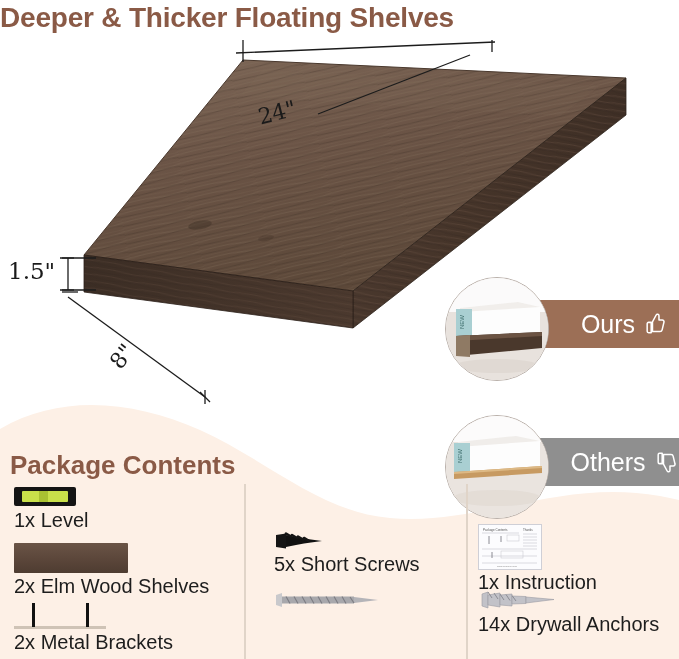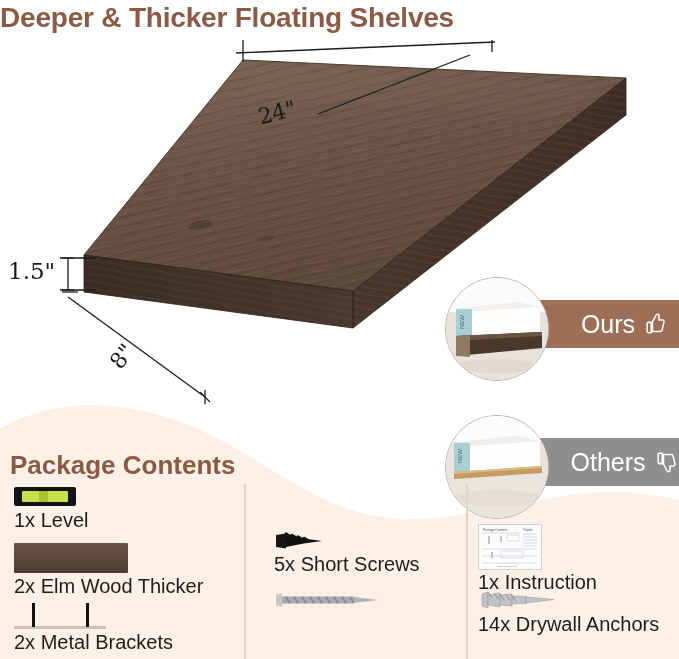--- a/index.html
+++ b/index.html
@@ -255,21 +255,21 @@
           <div class="ico-level">
               <i></i>
             </div>
         </div>
         <div class="pc-label">1x Level</div>
       </div>
       <div class="pc-item" style="height:58px;">
         <div class="pc-ico" style="height:32px;">
           <div class="ico-board"></div>
         </div>
-        <div class="pc-label">2x Elm Wood Thicker</div>
+        <div class="pc-label">2x Elm Wood Shelves</div>
       </div>
       <div class="pc-item" style="height:58px;">
         <div class="pc-ico" style="height:30px;">
           <div class="ico-bracket">
               <i></i>
               <i></i>
             </div>
         </div>
         <div class="pc-label">2x Metal Brackets</div>
       </div>

